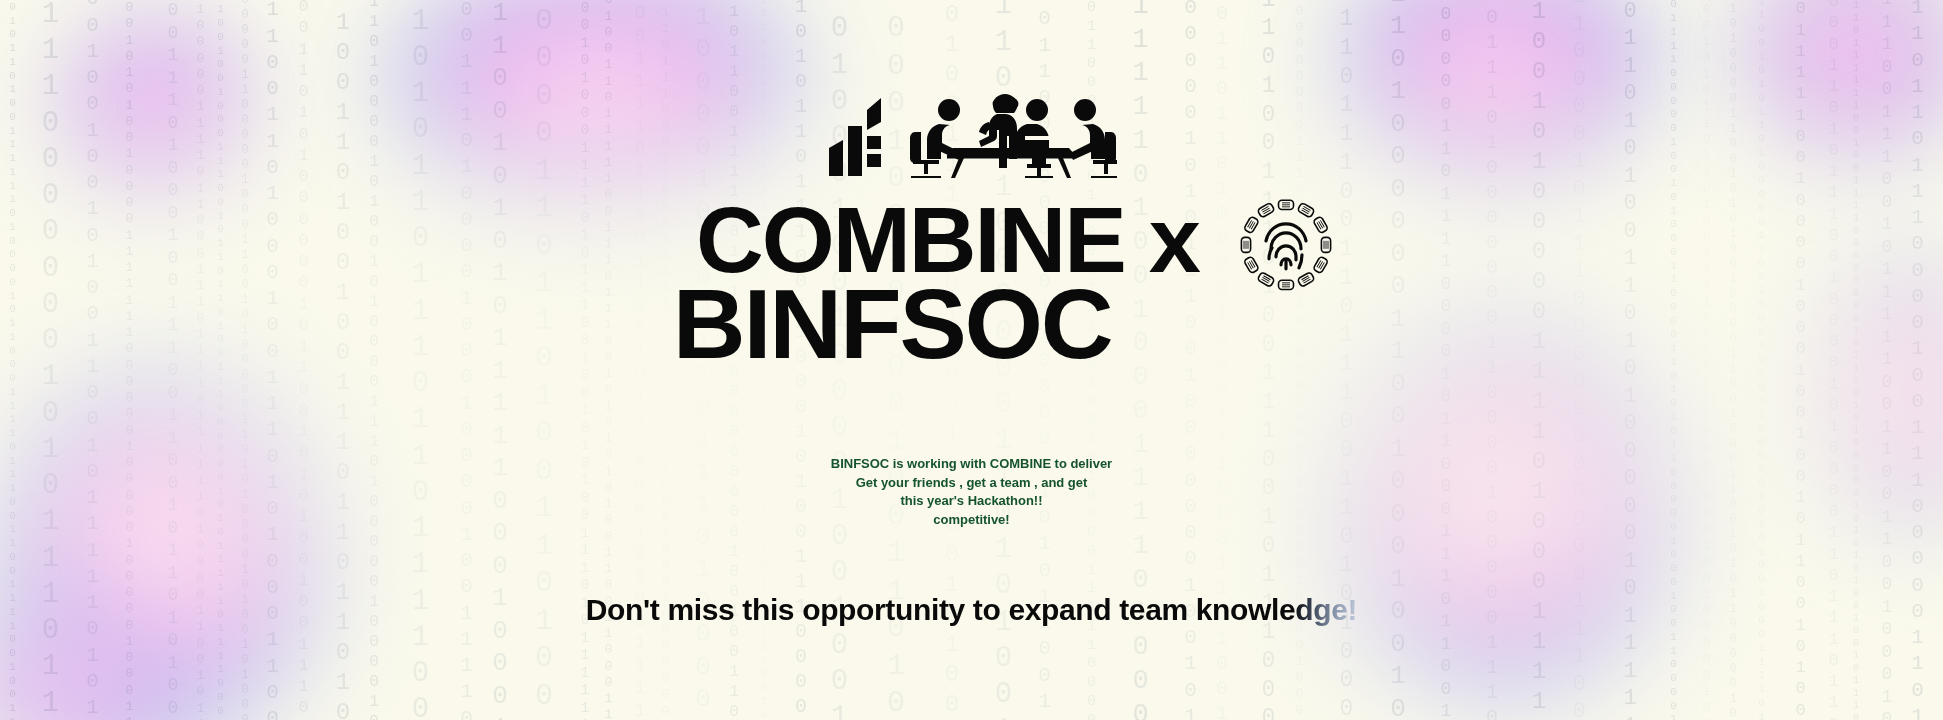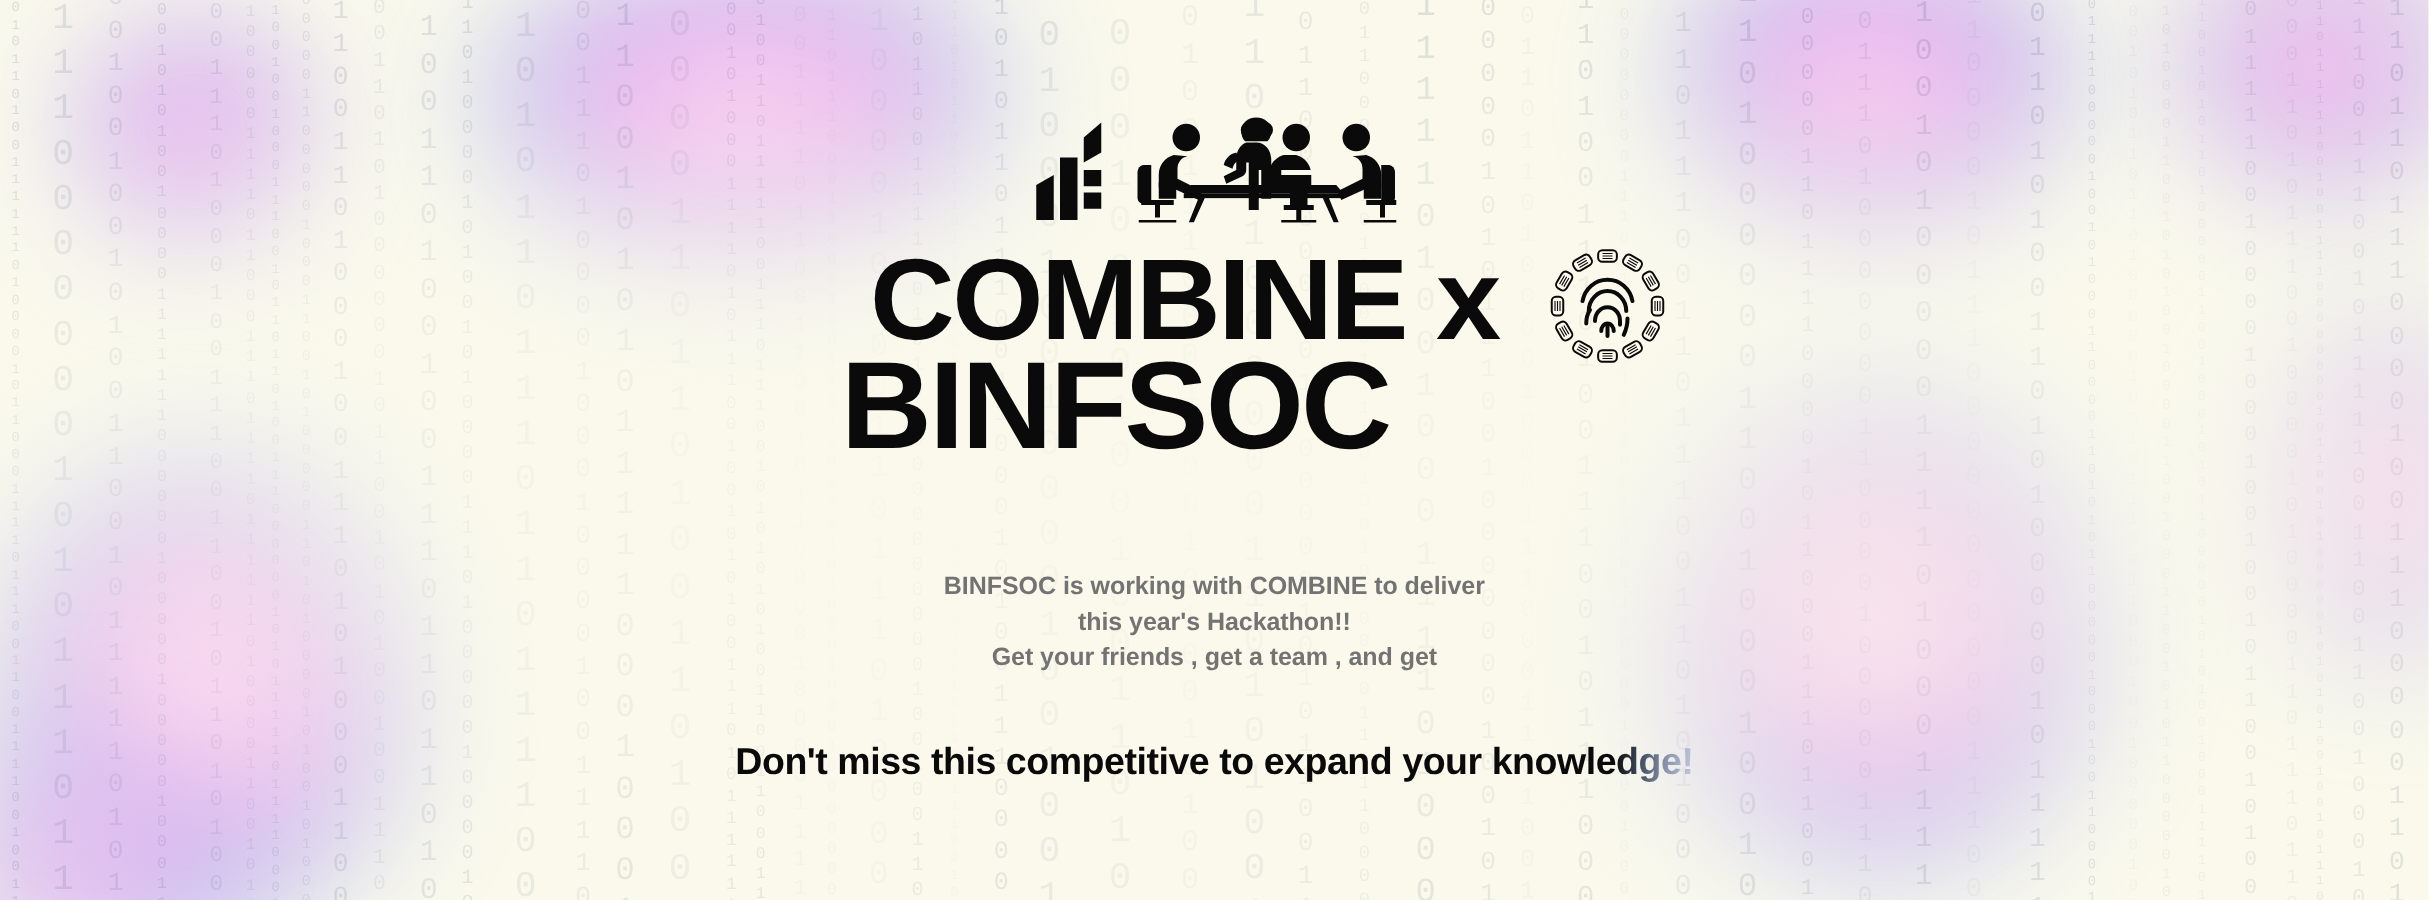--- a/index.html
+++ b/index.html
@@ -131,23 +131,23 @@
     line-height: 0;
   }
 
   .subcopy {
     position: absolute;
     left: 0; right: 0;
     top: 455px;
     text-align: center;
     font-family: "Liberation Sans", sans-serif;
     font-weight: 700;
-    font-size: 20px;
+    font-size: 13px;
     line-height: 1.43;
-    color: #737373;
+    color: #14532d;
     letter-spacing: -0.002em;
   }
 
   .tagline {
     position: absolute;
     left: 0; right: 0;
     top: 593px;
     text-align: center;
     font-family: "Liberation Sans", sans-serif;
     font-weight: 700;
@@ -2411,21 +2411,22 @@
       </div>
 
       <div class="title-row row2">
         <span class="title title-2">BINFSOC</span>
       </div>
 
     </div>
 
     <div class="subcopy">
       <div>BINFSOC is working with COMBINE to deliver</div>
+      <div>Get your friends , get a team , and get</div>
       <div>this year's Hackathon!!</div>
-      <div>Get your friends , get a team , and get</div>
+      <div>competitive!</div>
     </div>
 
-    <div class="tagline"><span>Don't miss this competitive to expand your knowle</span><span class="tag-fade">dge!</span></div>
+    <div class="tagline"><span>Don't miss this opportunity to expand team knowle</span><span class="tag-fade">dge!</span></div>
 
 
   </div>
 </div>
 
 </body></html>

